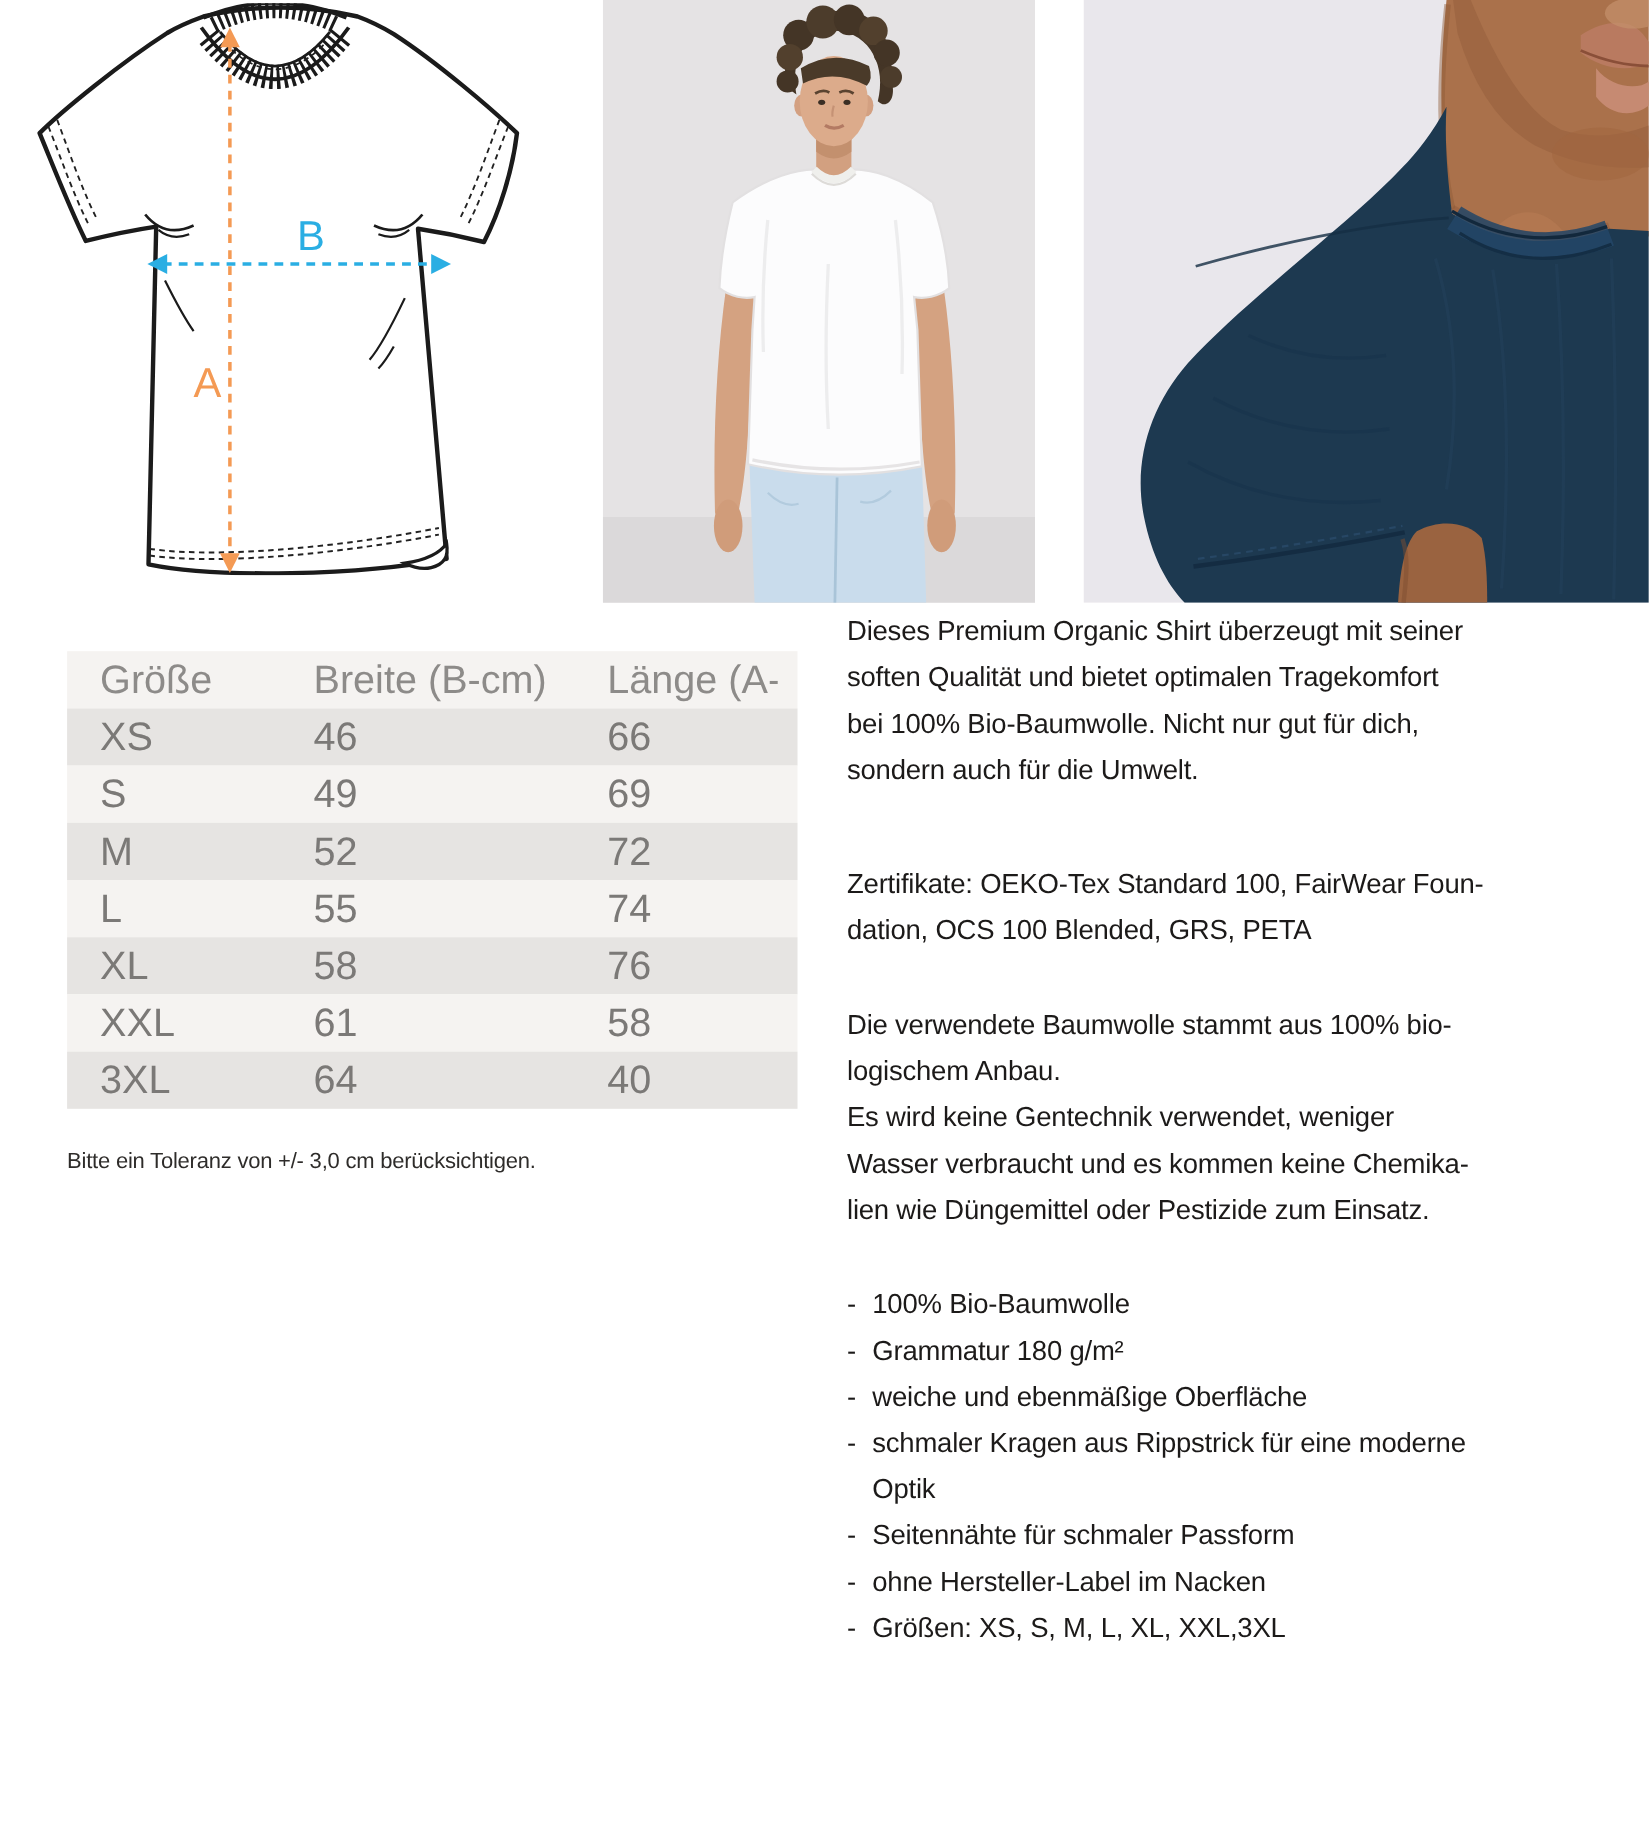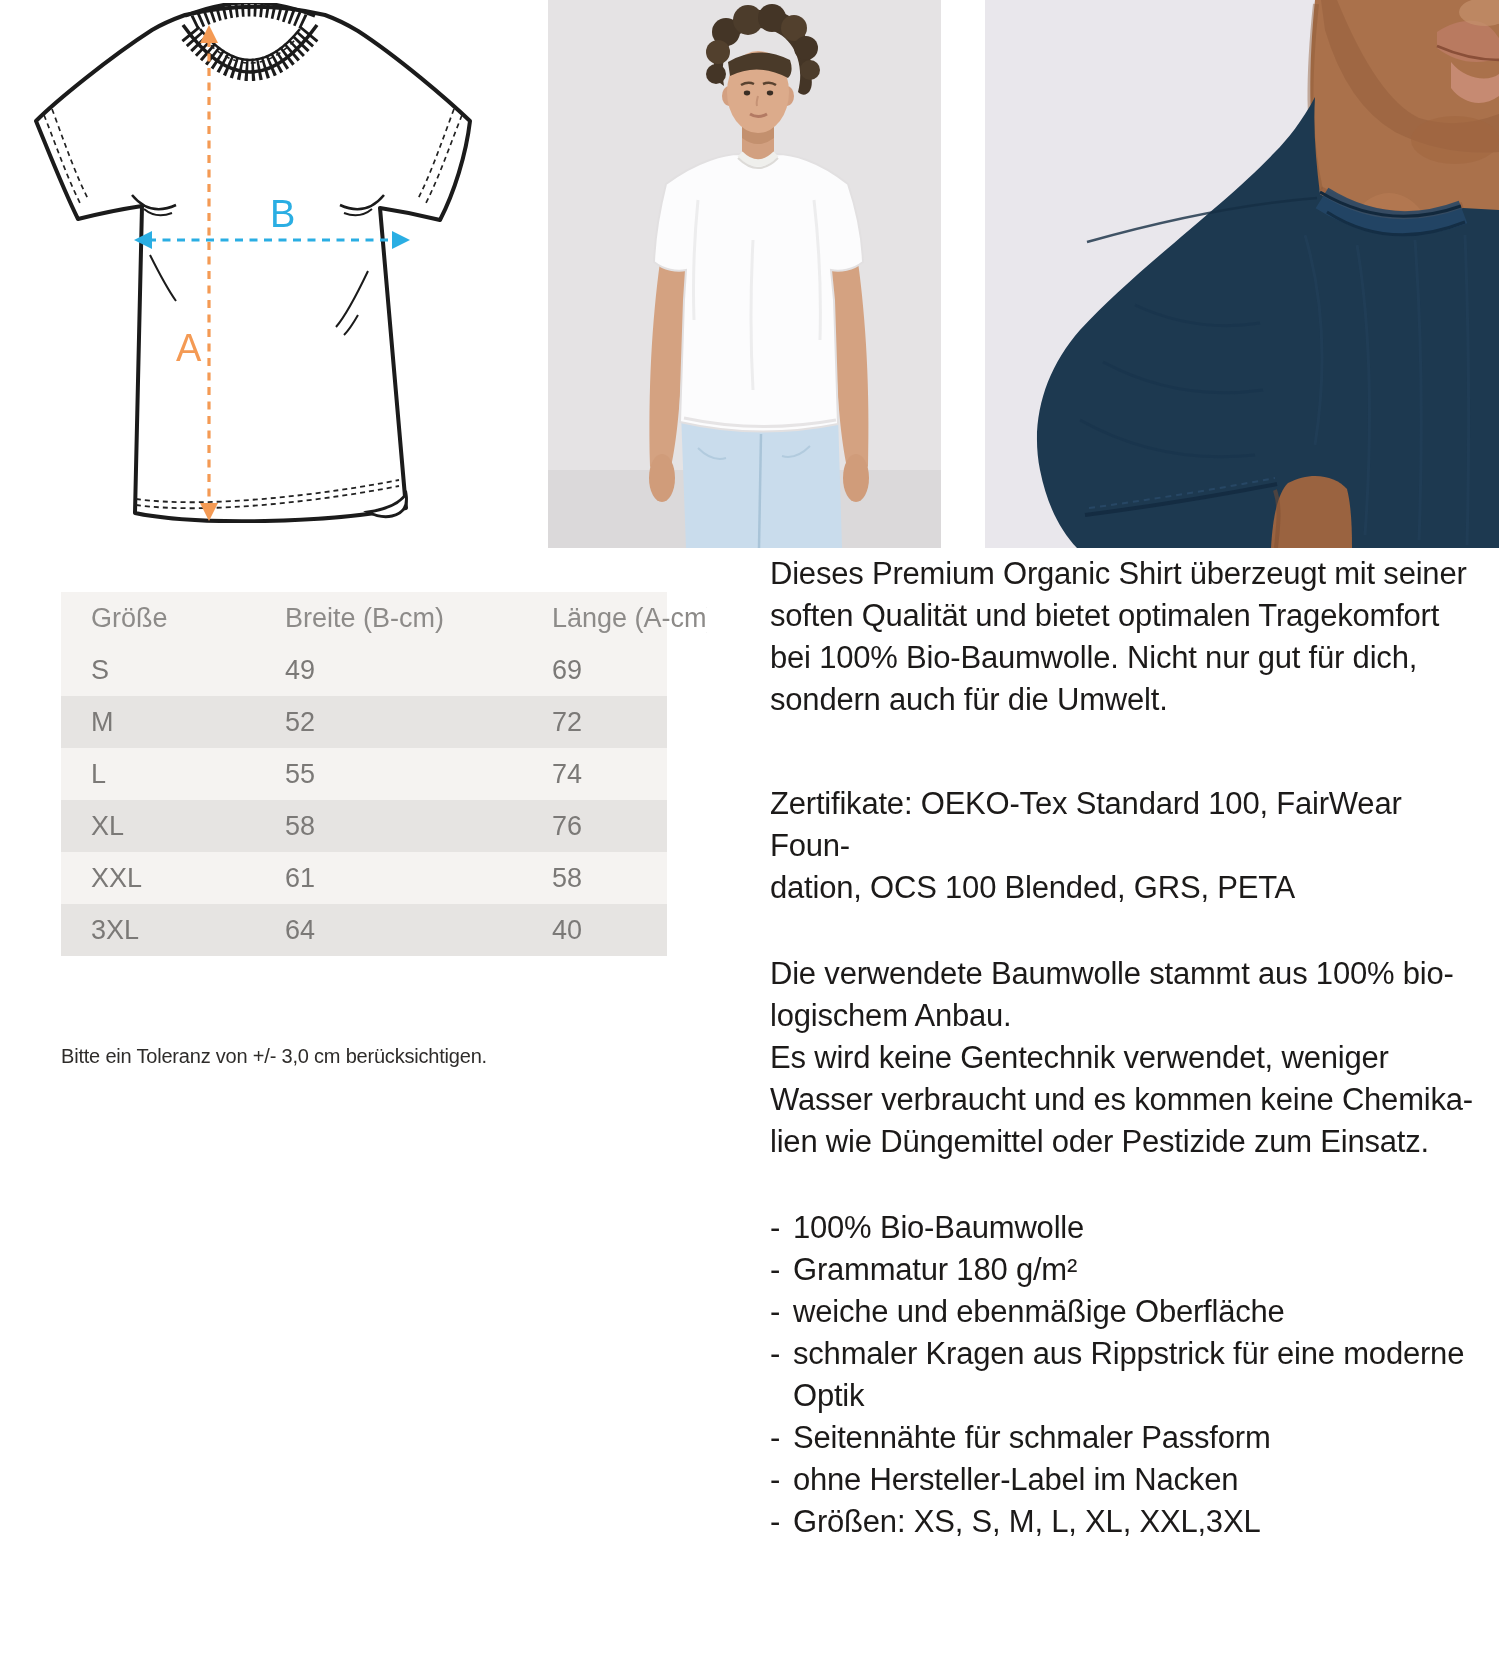--- a/index.html
+++ b/index.html
@@ -3,31 +3,31 @@
 <meta charset="utf-8">
 <style>
   * { margin:0; padding:0; box-sizing:border-box; }
   html,body { background:#fff; }
   body { font-family:"Liberation Sans", sans-serif; }
   .page { position:relative; width:1499px; height:1675px; background:#ffffff; overflow:hidden; margin:0 auto; }
 
   .abs { position:absolute; }
 
   
-  .size-table { position:absolute; left:61px; top:592px; width:606px; font-size:27px; }
+  .size-table { position:absolute; left:61px; top:592px; width:664px; font-size:36px; }
   .t-row { display:grid; grid-template-columns:194px 267px 185px; height:52px; line-height:52px; }
   .t-row > div { padding-left:30px; white-space:nowrap; overflow:hidden; }
   .t-head { background:#f5f3f1; color:#8d8b89; }
   .t-row.dark  { background:#e6e4e2; color:#7b7977; }
   .t-row.light { background:#f5f3f1; color:#7b7977; }
 
   .tolerance { position:absolute; left:61px; top:1045px; font-size:20px; color:#2e2c2a; white-space:nowrap; letter-spacing:-0.2px; }
 
   
-  .descr { position:absolute; left:770px; top:553px; width:710px; color:#1c1a19; font-size:31px; line-height:42px; letter-spacing:-0.2px; }
+  .descr { position:absolute; left:770px; top:553px; width:710px; color:#1c1a19; font-size:25px; line-height:42px; letter-spacing:-0.2px; }
   .descr p { white-space:pre-line; margin:0 0 44px 0; }
   .descr p.gap-lg { margin-bottom:62px; }
   .bullet-list { margin-top:0; }
   .bullet { display:flex; }
   .b-dash { width:23px; flex:0 0 23px; }
   .b-text { white-space:pre-line; }
 
   svg text { font-family:"Liberation Sans", sans-serif; }
 </style>
 </head>
@@ -152,20 +152,25 @@
     <path d="M290,490 C296,508 293,528 291,548" stroke="#7d4e30" stroke-width="4" fill="none" opacity="0.5"></path>
     <path d="M100,515 Q200,502 292,484" stroke="#142c42" stroke-width="4" fill="none"></path>
     <path d="M104,508 Q200,495 290,478" stroke="#2e5273" stroke-width="2" stroke-dasharray="6 5" fill="none" opacity="0.6"></path>
   </svg>
 
   <div class="size-table">
     <div class="t-row t-head">
       <div>Größe</div>
       <div>Breite (B-cm)</div>
       <div>Länge (A-cm)</div>
+    </div>
+    <div class="t-row dark">
+      <div>XS</div>
+      <div>46</div>
+      <div>66</div>
     </div>
     <div class="t-row light">
       <div>S</div>
       <div>49</div>
       <div>69</div>
     </div>
     <div class="t-row dark">
       <div>M</div>
       <div>52</div>
       <div>72</div>

